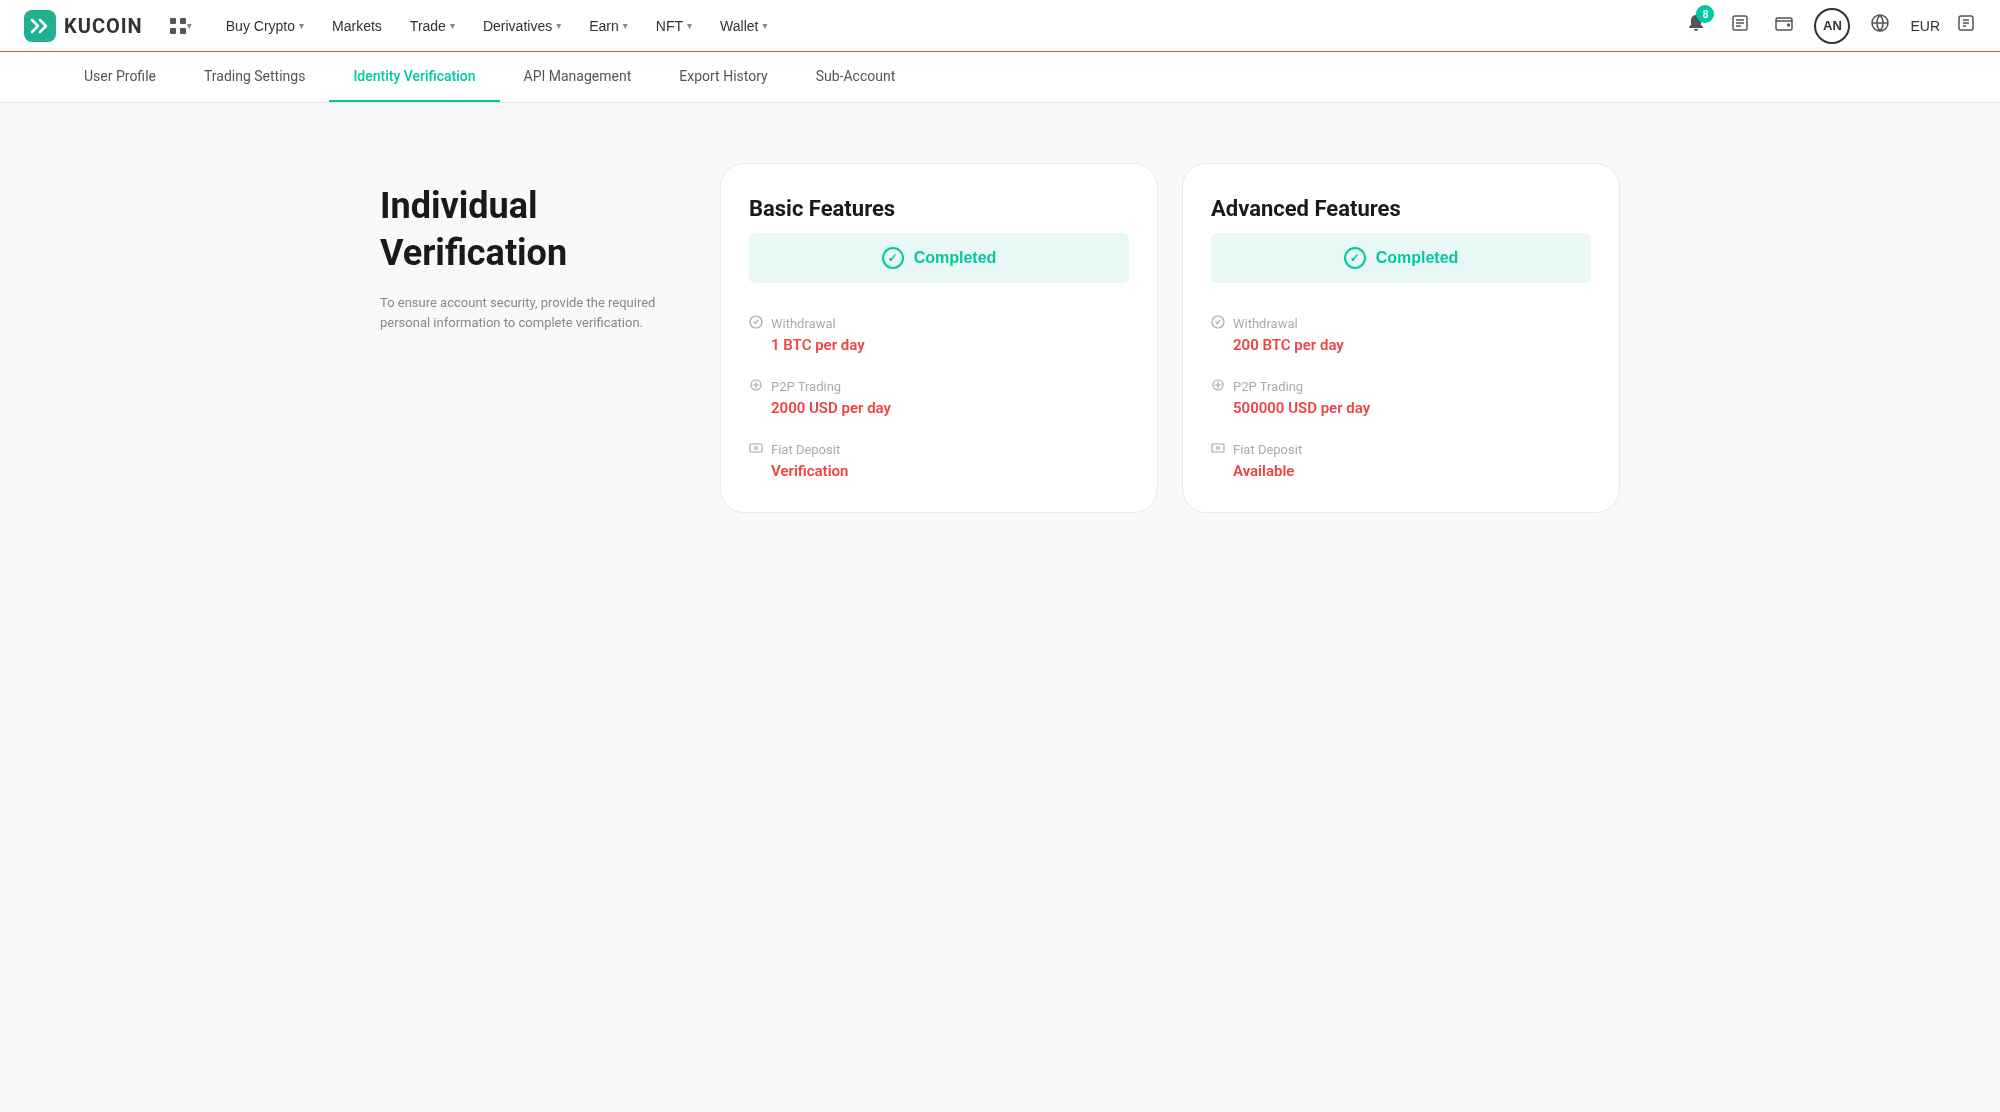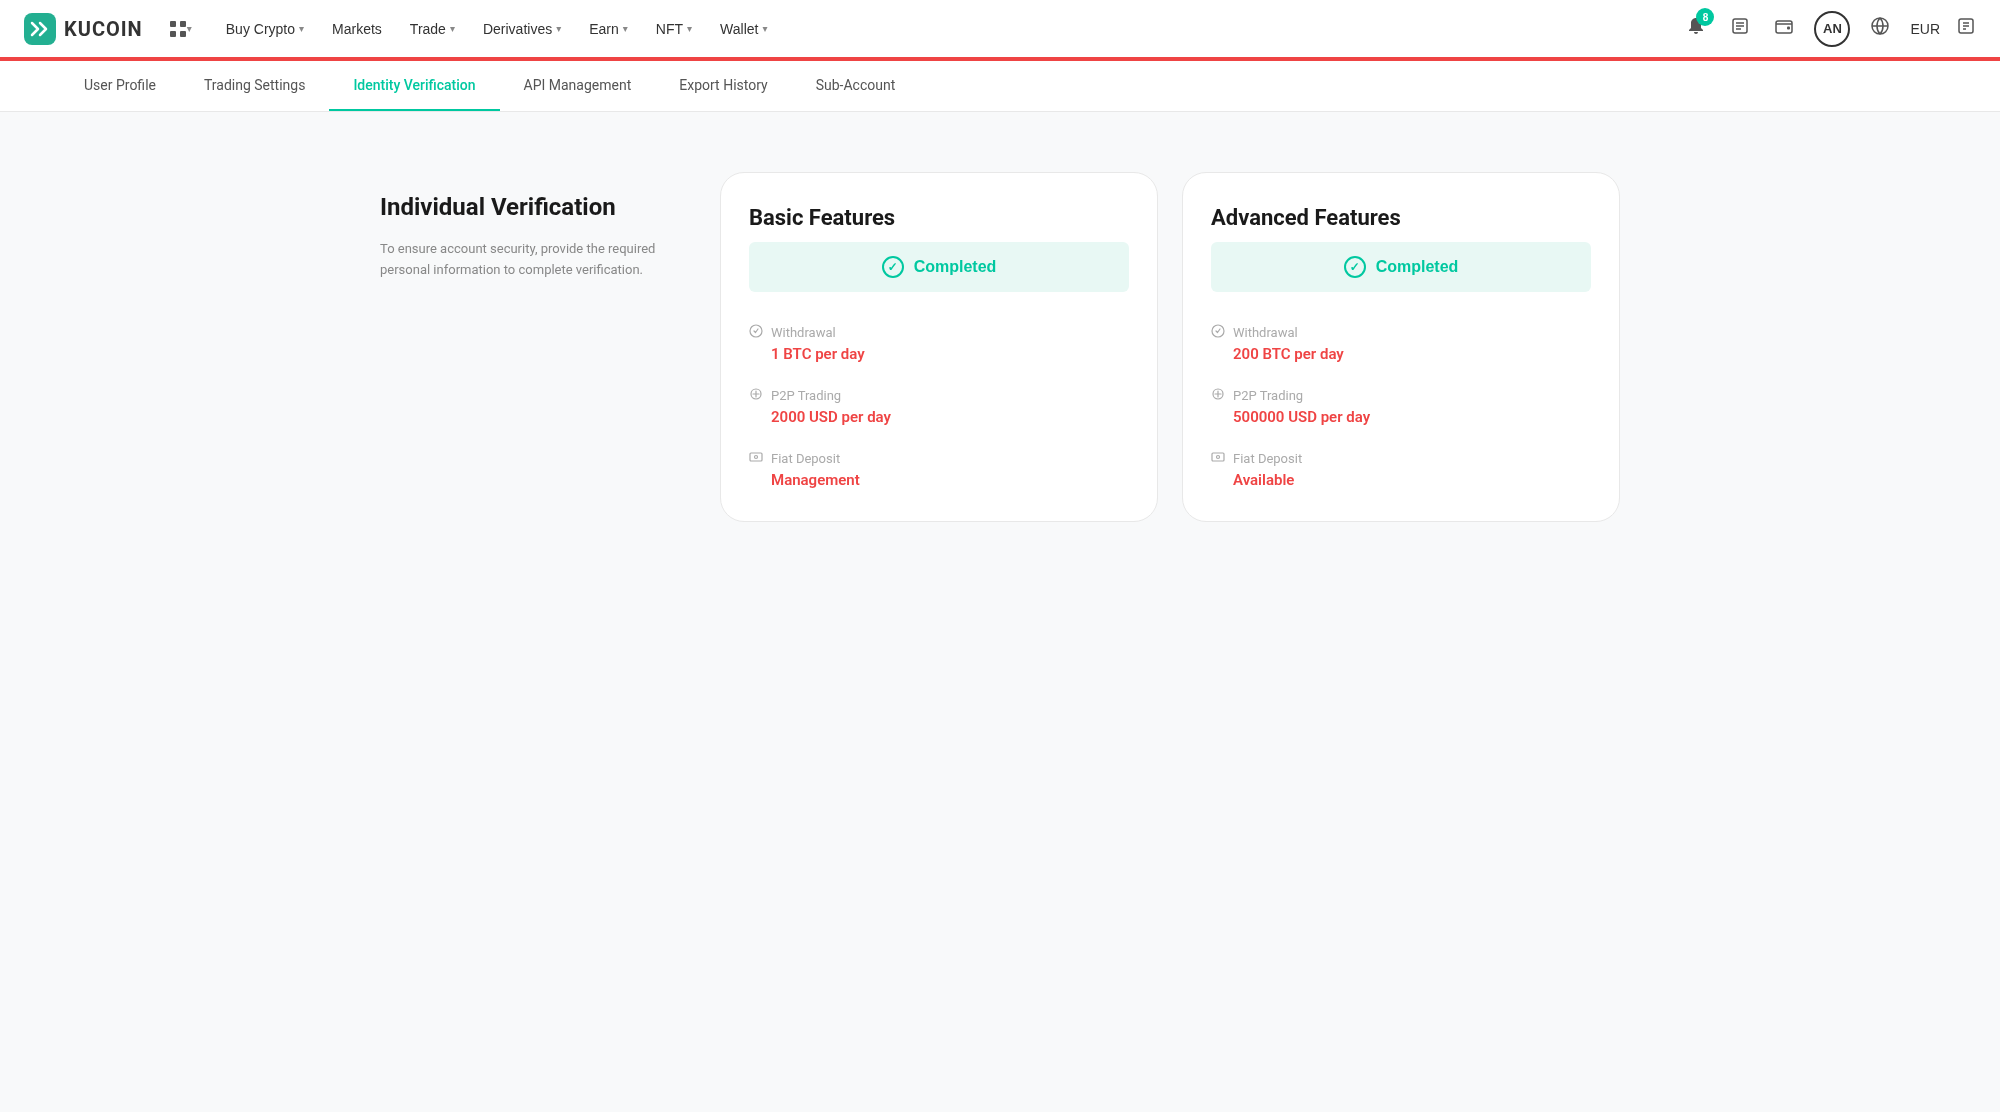--- a/index.html
+++ b/index.html
@@ -1,25 +1,25 @@
 <!DOCTYPE html>
 <html><head>
   <meta charset="utf-8">
   <style>
     * { box-sizing: border-box; margin: 0; padding: 0; }
     body { font-family: -apple-system, BlinkMacSystemFont, 'Segoe UI', Roboto, sans-serif; background: #f8f9fa; color: #333; }
 
     
     .navbar {
       background: #fff;
-      border-bottom: 4px solid #ef4444;
+      border-bottom: 1px solid #ef4444;
       display: flex;
       align-items: center;
       padding: 0 24px;
-      height: 61px;
+      height: 52px;
       position: relative;
     }
     .logo-area {
       display: flex;
       align-items: center;
       gap: 8px;
       margin-right: 20px;
     }
     .logo-icon {
       width: 32px;
@@ -159,21 +159,21 @@
       gap: 40px;
       align-items: flex-start;
     }
 
     .left-section {
       width: 300px;
       flex-shrink: 0;
       padding-top: 20px;
     }
     .page-title {
-      font-size: 24px;
+      font-size: 36px;
       font-weight: 700;
       color: #1a1a1a;
       line-height: 1.3;
       margin-bottom: 16px;
     }
     .page-desc {
       font-size: 13px;
       color: #888;
       line-height: 1.6;
     }
@@ -410,21 +410,21 @@
         <div class="feature-item">
           <div class="feature-item-header">
             <span class="feature-item-icon">
               <svg width="14" height="14" viewBox="0 0 14 14" fill="none">
                 <rect x="1" y="3" width="12" height="8" rx="1" stroke="#aaa" stroke-width="1.2" fill="none"></rect>
                 <circle cx="7" cy="7" r="1.5" stroke="#aaa" stroke-width="1.2" fill="none"></circle>
               </svg>
             </span>
             <span class="feature-item-label">Fiat Deposit</span>
           </div>
-          <div class="feature-item-value">Management</div>
+          <div class="feature-item-value">Verification</div>
         </div>
       </div>
     </div>
 
     <div class="feature-card">
       <h2 class="card-title">Advanced Features</h2>
       <button class="completed-btn">
         <span class="completed-icon">✓</span>
         <span>Completed</span>
       </button>

